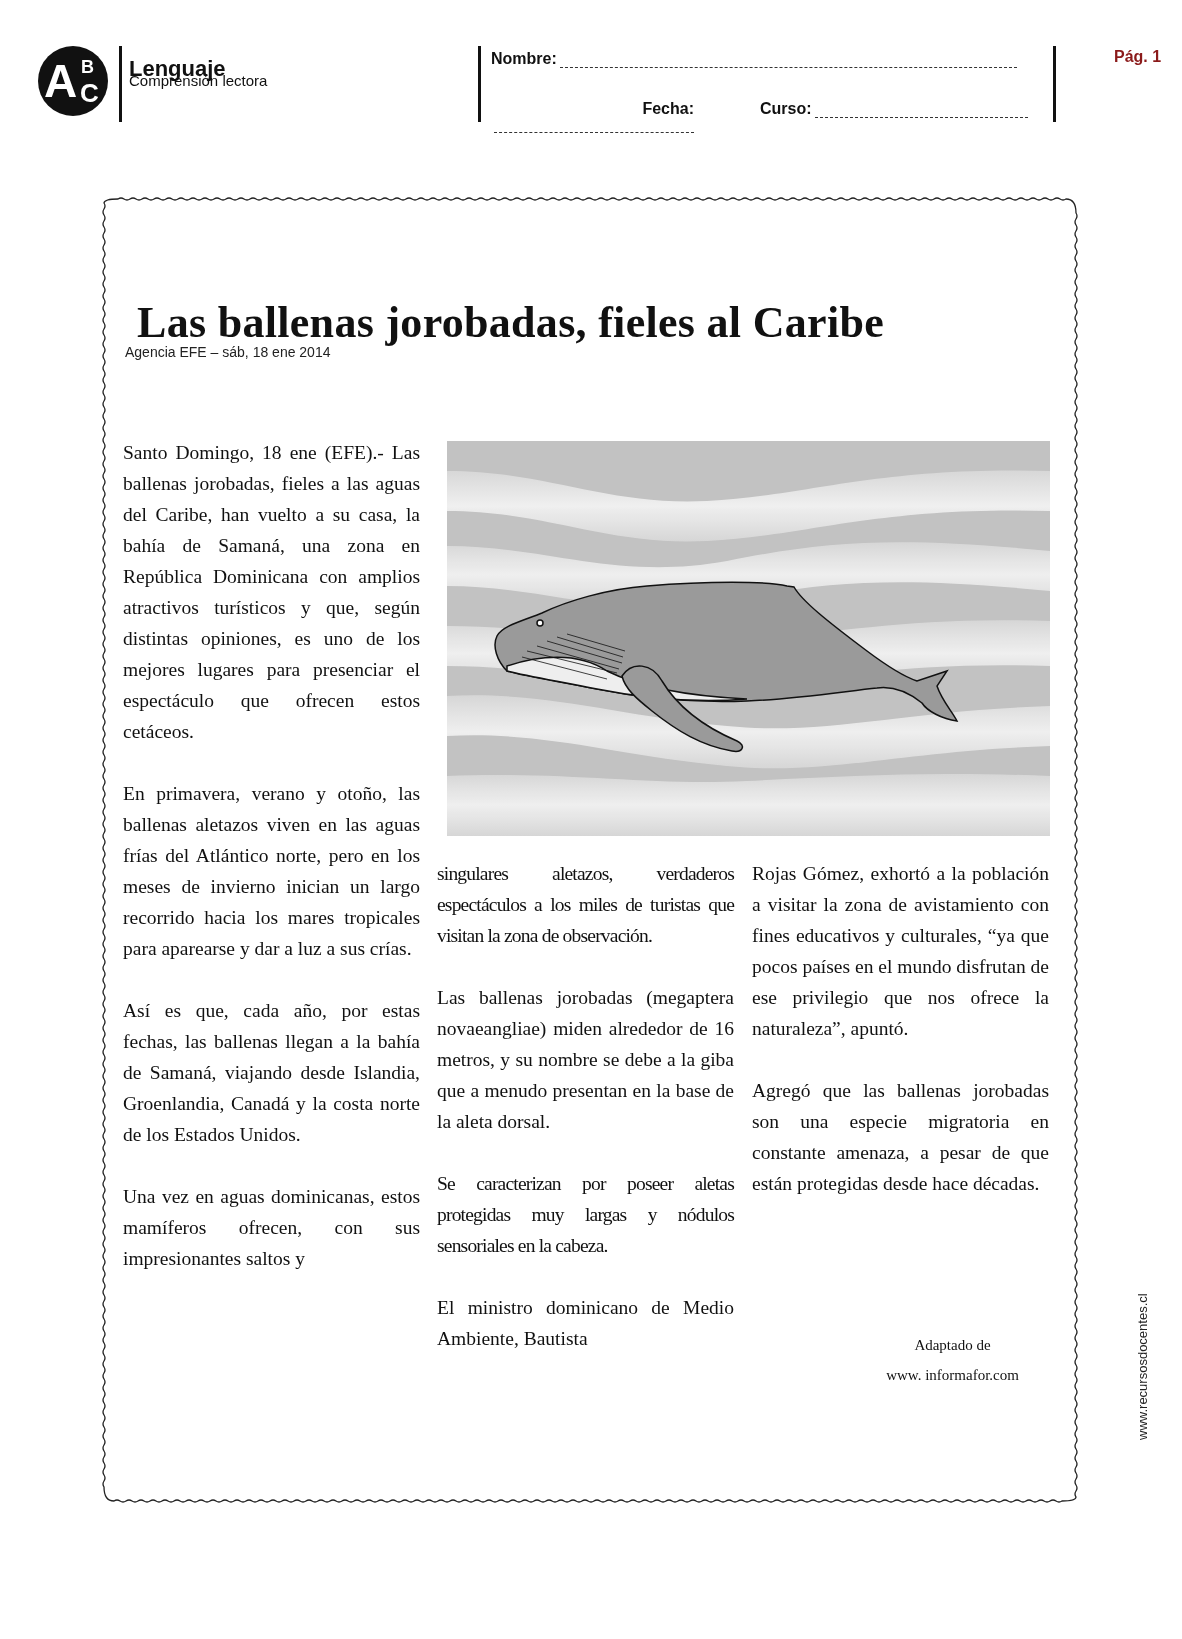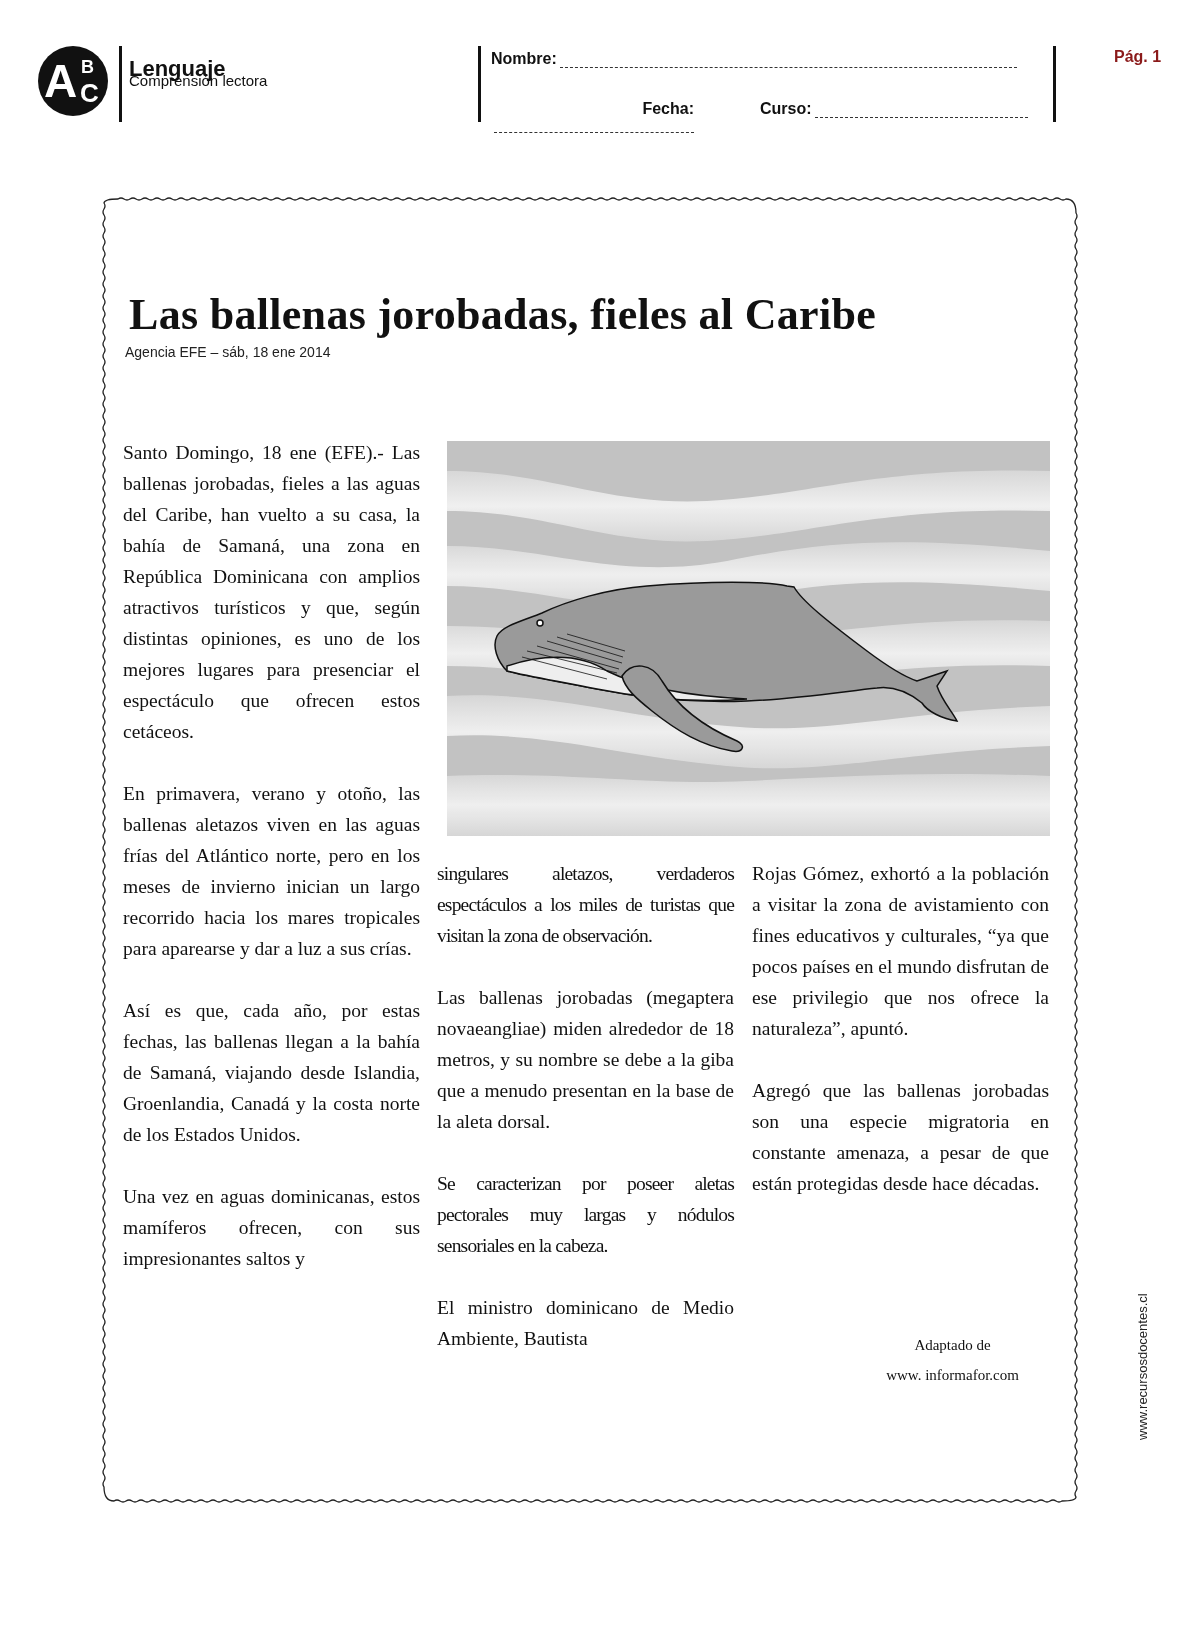--- a/index.html
+++ b/index.html
@@ -73,21 +73,21 @@
 </div>
 <div class="vbar3"></div>
 <div class="page-label">Pág. 1</div>
 
 <div class="frame">
   <svg id="frame-svg" width="980" height="1310">
       <path d="M18,4 q3,-2 6,0 q3,2 6,0 q3,-2 6,0 q3,2 6,0 q3,-2 6,0 q3,2 6,0 q3,-2 6,0 q3,2 6,0 q3,-2 6,0 q3,2 6,0 q3,-2 6,0 q3,2 6,0 q3,-2 6,0 q3,2 6,0 q3,-2 6,0 q3,2 6,0 q3,-2 6,0 q3,2 6,0 q3,-2 6,0 q3,2 6,0 q3,-2 6,0 q3,2 6,0 q3,-2 6,0 q3,2 6,0 q3,-2 6,0 q3,2 6,0 q3,-2 6,0 q3,2 6,0 q3,-2 6,0 q3,2 6,0 q3,-2 6,0 q3,2 6,0 q3,-2 6,0 q3,2 6,0 q3,-2 6,0 q3,2 6,0 q3,-2 6,0 q3,2 6,0 q3,-2 6,0 q3,2 6,0 q3,-2 6,0 q3,2 6,0 q3,-2 6,0 q3,2 6,0 q3,-2 6,0 q3,2 6,0 q3,-2 6,0 q3,2 6,0 q3,-2 6,0 q3,2 6,0 q3,-2 6,0 q3,2 6,0 q3,-2 6,0 q3,2 6,0 q3,-2 6,0 q3,2 6,0 q3,-2 6,0 q3,2 6,0 q3,-2 6,0 q3,2 6,0 q3,-2 6,0 q3,2 6,0 q3,-2 6,0 q3,2 6,0 q3,-2 6,0 q3,2 6,0 q3,-2 6,0 q3,2 6,0 q3,-2 6,0 q3,2 6,0 q3,-2 6,0 q3,2 6,0 q3,-2 6,0 q3,2 6,0 q3,-2 6,0 q3,2 6,0 q3,-2 6,0 q3,2 6,0 q3,-2 6,0 q3,2 6,0 q3,-2 6,0 q3,2 6,0 q3,-2 6,0 q3,2 6,0 q3,-2 6,0 q3,2 6,0 q3,-2 6,0 q3,2 6,0 q3,-2 6,0 q3,2 6,0 q3,-2 6,0 q3,2 6,0 q3,-2 6,0 q3,2 6,0 q3,-2 6,0 q3,2 6,0 q3,-2 6,0 q3,2 6,0 q3,-2 6,0 q3,2 6,0 q3,-2 6,0 q3,2 6,0 q3,-2 6,0 q3,2 6,0 q3,-2 6,0 q3,2 6,0 q3,-2 6,0 q3,2 6,0 q3,-2 6,0 q3,2 6,0 q3,-2 6,0 q3,2 6,0 q3,-2 6,0 q3,2 6,0 q3,-2 6,0 q3,2 6,0 q3,-2 6,0 q3,2 6,0 q3,-2 6,0 q3,2 6,0 q3,-2 6,0 q3,2 6,0 q3,-2 6,0 q3,2 6,0 q3,-2 6,0 q3,2 6,0 q3,-2 6,0 q3,2 6,0 q3,-2 6,0 q3,2 6,0 q3,-2 6,0 q3,2 6,0 q3,-2 6,0 q3,2 6,0 q3,-2 6,0 q3,2 6,0 q3,-2 6,0 q3,2 6,0 q3,-2 6,0 q3,2 6,0 q3,-2 6,0 q3,2 6,0 q3,-2 6,0 q3,2 6,0 q3,-2 6,0 q3,2 6,0 q3,-2 6,0 q3,2 6,0 q3,-2 6,0 q3,2 6,0 q3,-2 6,0 q3,2 6,0 q3,-2 6,0 q3,2 6,0 q3,-2 6,0 q3,2 6,0 q3,-2 6,0 q3,2 6,0 Q976,4 976,18 q2,3 0,6 q-2,3 0,6 q2,3 0,6 q-2,3 0,6 q2,3 0,6 q-2,3 0,6 q2,3 0,6 q-2,3 0,6 q2,3 0,6 q-2,3 0,6 q2,3 0,6 q-2,3 0,6 q2,3 0,6 q-2,3 0,6 q2,3 0,6 q-2,3 0,6 q2,3 0,6 q-2,3 0,6 q2,3 0,6 q-2,3 0,6 q2,3 0,6 q-2,3 0,6 q2,3 0,6 q-2,3 0,6 q2,3 0,6 q-2,3 0,6 q2,3 0,6 q-2,3 0,6 q2,3 0,6 q-2,3 0,6 q2,3 0,6 q-2,3 0,6 q2,3 0,6 q-2,3 0,6 q2,3 0,6 q-2,3 0,6 q2,3 0,6 q-2,3 0,6 q2,3 0,6 q-2,3 0,6 q2,3 0,6 q-2,3 0,6 q2,3 0,6 q-2,3 0,6 q2,3 0,6 q-2,3 0,6 q2,3 0,6 q-2,3 0,6 q2,3 0,6 q-2,3 0,6 q2,3 0,6 q-2,3 0,6 q2,3 0,6 q-2,3 0,6 q2,3 0,6 q-2,3 0,6 q2,3 0,6 q-2,3 0,6 q2,3 0,6 q-2,3 0,6 q2,3 0,6 q-2,3 0,6 q2,3 0,6 q-2,3 0,6 q2,3 0,6 q-2,3 0,6 q2,3 0,6 q-2,3 0,6 q2,3 0,6 q-2,3 0,6 q2,3 0,6 q-2,3 0,6 q2,3 0,6 q-2,3 0,6 q2,3 0,6 q-2,3 0,6 q2,3 0,6 q-2,3 0,6 q2,3 0,6 q-2,3 0,6 q2,3 0,6 q-2,3 0,6 q2,3 0,6 q-2,3 0,6 q2,3 0,6 q-2,3 0,6 q2,3 0,6 q-2,3 0,6 q2,3 0,6 q-2,3 0,6 q2,3 0,6 q-2,3 0,6 q2,3 0,6 q-2,3 0,6 q2,3 0,6 q-2,3 0,6 q2,3 0,6 q-2,3 0,6 q2,3 0,6 q-2,3 0,6 q2,3 0,6 q-2,3 0,6 q2,3 0,6 q-2,3 0,6 q2,3 0,6 q-2,3 0,6 q2,3 0,6 q-2,3 0,6 q2,3 0,6 q-2,3 0,6 q2,3 0,6 q-2,3 0,6 q2,3 0,6 q-2,3 0,6 q2,3 0,6 q-2,3 0,6 q2,3 0,6 q-2,3 0,6 q2,3 0,6 q-2,3 0,6 q2,3 0,6 q-2,3 0,6 q2,3 0,6 q-2,3 0,6 q2,3 0,6 q-2,3 0,6 q2,3 0,6 q-2,3 0,6 q2,3 0,6 q-2,3 0,6 q2,3 0,6 q-2,3 0,6 q2,3 0,6 q-2,3 0,6 q2,3 0,6 q-2,3 0,6 q2,3 0,6 q-2,3 0,6 q2,3 0,6 q-2,3 0,6 q2,3 0,6 q-2,3 0,6 q2,3 0,6 q-2,3 0,6 q2,3 0,6 q-2,3 0,6 q2,3 0,6 q-2,3 0,6 q2,3 0,6 q-2,3 0,6 q2,3 0,6 q-2,3 0,6 q2,3 0,6 q-2,3 0,6 q2,3 0,6 q-2,3 0,6 q2,3 0,6 q-2,3 0,6 q2,3 0,6 q-2,3 0,6 q2,3 0,6 q-2,3 0,6 q2,3 0,6 q-2,3 0,6 q2,3 0,6 q-2,3 0,6 q2,3 0,6 q-2,3 0,6 q2,3 0,6 q-2,3 0,6 q2,3 0,6 q-2,3 0,6 q2,3 0,6 q-2,3 0,6 q2,3 0,6 q-2,3 0,6 q2,3 0,6 q-2,3 0,6 q2,3 0,6 q-2,3 0,6 q2,3 0,6 q-2,3 0,6 q2,3 0,6 q-2,3 0,6 q2,3 0,6 q-2,3 0,6 q2,3 0,6 q-2,3 0,6 q2,3 0,6 q-2,3 0,6 q2,3 0,6 q-2,3 0,6 q2,3 0,6 q-2,3 0,6 q2,3 0,6 q-2,3 0,6 q2,3 0,6 q-2,3 0,6 q2,3 0,6 q-2,3 0,6 q2,3 0,6 q-2,3 0,6 q2,3 0,6 q-2,3 0,6 q2,3 0,6 q-2,3 0,6 q2,3 0,6 q-2,3 0,6 q2,3 0,6 q-2,3 0,6 q2,3 0,6 q-2,3 0,6 q2,3 0,6 q-2,3 0,6 Q976,1306 962,1306 q-3,2 -6,0 q-3,-2 -6,0 q-3,2 -6,0 q-3,-2 -6,0 q-3,2 -6,0 q-3,-2 -6,0 q-3,2 -6,0 q-3,-2 -6,0 q-3,2 -6,0 q-3,-2 -6,0 q-3,2 -6,0 q-3,-2 -6,0 q-3,2 -6,0 q-3,-2 -6,0 q-3,2 -6,0 q-3,-2 -6,0 q-3,2 -6,0 q-3,-2 -6,0 q-3,2 -6,0 q-3,-2 -6,0 q-3,2 -6,0 q-3,-2 -6,0 q-3,2 -6,0 q-3,-2 -6,0 q-3,2 -6,0 q-3,-2 -6,0 q-3,2 -6,0 q-3,-2 -6,0 q-3,2 -6,0 q-3,-2 -6,0 q-3,2 -6,0 q-3,-2 -6,0 q-3,2 -6,0 q-3,-2 -6,0 q-3,2 -6,0 q-3,-2 -6,0 q-3,2 -6,0 q-3,-2 -6,0 q-3,2 -6,0 q-3,-2 -6,0 q-3,2 -6,0 q-3,-2 -6,0 q-3,2 -6,0 q-3,-2 -6,0 q-3,2 -6,0 q-3,-2 -6,0 q-3,2 -6,0 q-3,-2 -6,0 q-3,2 -6,0 q-3,-2 -6,0 q-3,2 -6,0 q-3,-2 -6,0 q-3,2 -6,0 q-3,-2 -6,0 q-3,2 -6,0 q-3,-2 -6,0 q-3,2 -6,0 q-3,-2 -6,0 q-3,2 -6,0 q-3,-2 -6,0 q-3,2 -6,0 q-3,-2 -6,0 q-3,2 -6,0 q-3,-2 -6,0 q-3,2 -6,0 q-3,-2 -6,0 q-3,2 -6,0 q-3,-2 -6,0 q-3,2 -6,0 q-3,-2 -6,0 q-3,2 -6,0 q-3,-2 -6,0 q-3,2 -6,0 q-3,-2 -6,0 q-3,2 -6,0 q-3,-2 -6,0 q-3,2 -6,0 q-3,-2 -6,0 q-3,2 -6,0 q-3,-2 -6,0 q-3,2 -6,0 q-3,-2 -6,0 q-3,2 -6,0 q-3,-2 -6,0 q-3,2 -6,0 q-3,-2 -6,0 q-3,2 -6,0 q-3,-2 -6,0 q-3,2 -6,0 q-3,-2 -6,0 q-3,2 -6,0 q-3,-2 -6,0 q-3,2 -6,0 q-3,-2 -6,0 q-3,2 -6,0 q-3,-2 -6,0 q-3,2 -6,0 q-3,-2 -6,0 q-3,2 -6,0 q-3,-2 -6,0 q-3,2 -6,0 q-3,-2 -6,0 q-3,2 -6,0 q-3,-2 -6,0 q-3,2 -6,0 q-3,-2 -6,0 q-3,2 -6,0 q-3,-2 -6,0 q-3,2 -6,0 q-3,-2 -6,0 q-3,2 -6,0 q-3,-2 -6,0 q-3,2 -6,0 q-3,-2 -6,0 q-3,2 -6,0 q-3,-2 -6,0 q-3,2 -6,0 q-3,-2 -6,0 q-3,2 -6,0 q-3,-2 -6,0 q-3,2 -6,0 q-3,-2 -6,0 q-3,2 -6,0 q-3,-2 -6,0 q-3,2 -6,0 q-3,-2 -6,0 q-3,2 -6,0 q-3,-2 -6,0 q-3,2 -6,0 q-3,-2 -6,0 q-3,2 -6,0 q-3,-2 -6,0 q-3,2 -6,0 q-3,-2 -6,0 q-3,2 -6,0 q-3,-2 -6,0 q-3,2 -6,0 q-3,-2 -6,0 q-3,2 -6,0 q-3,-2 -6,0 q-3,2 -6,0 q-3,-2 -6,0 q-3,2 -6,0 q-3,-2 -6,0 q-3,2 -6,0 q-3,-2 -6,0 q-3,2 -6,0 q-3,-2 -6,0 q-3,2 -6,0 q-3,-2 -6,0 q-3,2 -6,0 q-3,-2 -6,0 q-3,2 -6,0 q-3,-2 -6,0 q-3,2 -6,0 q-3,-2 -6,0 q-3,2 -6,0 q-3,-2 -6,0 Q4,1306 4,1292 q-2,-3 0,-6 q2,-3 0,-6 q-2,-3 0,-6 q2,-3 0,-6 q-2,-3 0,-6 q2,-3 0,-6 q-2,-3 0,-6 q2,-3 0,-6 q-2,-3 0,-6 q2,-3 0,-6 q-2,-3 0,-6 q2,-3 0,-6 q-2,-3 0,-6 q2,-3 0,-6 q-2,-3 0,-6 q2,-3 0,-6 q-2,-3 0,-6 q2,-3 0,-6 q-2,-3 0,-6 q2,-3 0,-6 q-2,-3 0,-6 q2,-3 0,-6 q-2,-3 0,-6 q2,-3 0,-6 q-2,-3 0,-6 q2,-3 0,-6 q-2,-3 0,-6 q2,-3 0,-6 q-2,-3 0,-6 q2,-3 0,-6 q-2,-3 0,-6 q2,-3 0,-6 q-2,-3 0,-6 q2,-3 0,-6 q-2,-3 0,-6 q2,-3 0,-6 q-2,-3 0,-6 q2,-3 0,-6 q-2,-3 0,-6 q2,-3 0,-6 q-2,-3 0,-6 q2,-3 0,-6 q-2,-3 0,-6 q2,-3 0,-6 q-2,-3 0,-6 q2,-3 0,-6 q-2,-3 0,-6 q2,-3 0,-6 q-2,-3 0,-6 q2,-3 0,-6 q-2,-3 0,-6 q2,-3 0,-6 q-2,-3 0,-6 q2,-3 0,-6 q-2,-3 0,-6 q2,-3 0,-6 q-2,-3 0,-6 q2,-3 0,-6 q-2,-3 0,-6 q2,-3 0,-6 q-2,-3 0,-6 q2,-3 0,-6 q-2,-3 0,-6 q2,-3 0,-6 q-2,-3 0,-6 q2,-3 0,-6 q-2,-3 0,-6 q2,-3 0,-6 q-2,-3 0,-6 q2,-3 0,-6 q-2,-3 0,-6 q2,-3 0,-6 q-2,-3 0,-6 q2,-3 0,-6 q-2,-3 0,-6 q2,-3 0,-6 q-2,-3 0,-6 q2,-3 0,-6 q-2,-3 0,-6 q2,-3 0,-6 q-2,-3 0,-6 q2,-3 0,-6 q-2,-3 0,-6 q2,-3 0,-6 q-2,-3 0,-6 q2,-3 0,-6 q-2,-3 0,-6 q2,-3 0,-6 q-2,-3 0,-6 q2,-3 0,-6 q-2,-3 0,-6 q2,-3 0,-6 q-2,-3 0,-6 q2,-3 0,-6 q-2,-3 0,-6 q2,-3 0,-6 q-2,-3 0,-6 q2,-3 0,-6 q-2,-3 0,-6 q2,-3 0,-6 q-2,-3 0,-6 q2,-3 0,-6 q-2,-3 0,-6 q2,-3 0,-6 q-2,-3 0,-6 q2,-3 0,-6 q-2,-3 0,-6 q2,-3 0,-6 q-2,-3 0,-6 q2,-3 0,-6 q-2,-3 0,-6 q2,-3 0,-6 q-2,-3 0,-6 q2,-3 0,-6 q-2,-3 0,-6 q2,-3 0,-6 q-2,-3 0,-6 q2,-3 0,-6 q-2,-3 0,-6 q2,-3 0,-6 q-2,-3 0,-6 q2,-3 0,-6 q-2,-3 0,-6 q2,-3 0,-6 q-2,-3 0,-6 q2,-3 0,-6 q-2,-3 0,-6 q2,-3 0,-6 q-2,-3 0,-6 q2,-3 0,-6 q-2,-3 0,-6 q2,-3 0,-6 q-2,-3 0,-6 q2,-3 0,-6 q-2,-3 0,-6 q2,-3 0,-6 q-2,-3 0,-6 q2,-3 0,-6 q-2,-3 0,-6 q2,-3 0,-6 q-2,-3 0,-6 q2,-3 0,-6 q-2,-3 0,-6 q2,-3 0,-6 q-2,-3 0,-6 q2,-3 0,-6 q-2,-3 0,-6 q2,-3 0,-6 q-2,-3 0,-6 q2,-3 0,-6 q-2,-3 0,-6 q2,-3 0,-6 q-2,-3 0,-6 q2,-3 0,-6 q-2,-3 0,-6 q2,-3 0,-6 q-2,-3 0,-6 q2,-3 0,-6 q-2,-3 0,-6 q2,-3 0,-6 q-2,-3 0,-6 q2,-3 0,-6 q-2,-3 0,-6 q2,-3 0,-6 q-2,-3 0,-6 q2,-3 0,-6 q-2,-3 0,-6 q2,-3 0,-6 q-2,-3 0,-6 q2,-3 0,-6 q-2,-3 0,-6 q2,-3 0,-6 q-2,-3 0,-6 q2,-3 0,-6 q-2,-3 0,-6 q2,-3 0,-6 q-2,-3 0,-6 q2,-3 0,-6 q-2,-3 0,-6 q2,-3 0,-6 q-2,-3 0,-6 q2,-3 0,-6 q-2,-3 0,-6 q2,-3 0,-6 q-2,-3 0,-6 q2,-3 0,-6 q-2,-3 0,-6 q2,-3 0,-6 q-2,-3 0,-6 q2,-3 0,-6 q-2,-3 0,-6 q2,-3 0,-6 q-2,-3 0,-6 q2,-3 0,-6 q-2,-3 0,-6 q2,-3 0,-6 q-2,-3 0,-6 q2,-3 0,-6 q-2,-3 0,-6 q2,-3 0,-6 q-2,-3 0,-6 q2,-3 0,-6 q-2,-3 0,-6 q2,-3 0,-6 q-2,-3 0,-6 q2,-3 0,-6 q-2,-3 0,-6 q2,-3 0,-6 q-2,-3 0,-6 q2,-3 0,-6 q-2,-3 0,-6 q2,-3 0,-6 q-2,-3 0,-6 q2,-3 0,-6 Q4,4 18,4 Z" fill="none" stroke="#222" stroke-width="1.3"></path>
     </svg>
 </div>
 
-<h1 class="title" style="margin:4px">Las ballenas jorobadas, fieles al Caribe</h1>
+<h1 class="title" style="margin:12px">Las ballenas jorobadas, fieles al Caribe</h1>
 <div class="byline">Agencia EFE – sáb, 18 ene 2014</div>
 
 <div class="col col1">
   <p>Santo Domingo, 18 ene (EFE).- Las ballenas jorobadas, fieles a las aguas del Caribe, han vuelto a su casa, la bahía de Samaná, una zona en República Dominicana con amplios atractivos turísticos y que, según distintas opiniones, es uno de los mejores lugares para presenciar el espectáculo que ofrecen estos cetáceos.</p>
   <p>En primavera, verano y otoño, las ballenas aletazos viven en las aguas frías del Atlántico norte, pero en los meses de invierno inician un largo recorrido hacia los mares tropicales para aparearse y dar a luz a sus crías.</p>
   <p>Así es que, cada año, por estas fechas, las ballenas llegan a la bahía de Samaná, viajando desde Islandia, Groenlandia, Canadá y la costa norte de los Estados Unidos.</p>
   <p>Una vez en aguas dominicanas, estos mamíferos ofrecen, con sus impresionantes saltos y</p>
 </div>
 
 <div class="image" title="Ilustración de una ballena jorobada nadando en el mar">
@@ -119,22 +119,22 @@
       <path d="M100,200 L175,222"></path>
       <path d="M110,196 L176,216"></path>
       <path d="M120,193 L178,210"></path>
       <path d="M75,216 L160,238"></path>
     </g>
   </svg>
 </div>
 
 <div class="col col2">
   <p class="tight">singulares aletazos, verdaderos espectáculos a los miles de turistas que visitan la zona de observación.</p>
-  <p>Las ballenas jorobadas (megaptera novaeangliae) miden alrededor de 18 metros, y su nombre se debe a la giba que a menudo presentan en la base de la aleta dorsal.</p>
-  <p class="tight">Se caracterizan por poseer aletas pectorales muy largas y nódulos sensoriales en la cabeza.</p>
+  <p>Las ballenas jorobadas (megaptera novaeangliae) miden alrededor de 16 metros, y su nombre se debe a la giba que a menudo presentan en la base de la aleta dorsal.</p>
+  <p class="tight">Se caracterizan por poseer aletas protegidas muy largas y nódulos sensoriales en la cabeza.</p>
   <p>El ministro dominicano de Medio Ambiente, Bautista</p>
 </div>
 
 <div class="col col3">
   <p>Rojas Gómez, exhortó a la población a visitar la zona de avistamiento con fines educativos y culturales, “ya que pocos países en el mundo disfrutan de ese privilegio que nos ofrece la naturaleza”, apuntó.</p>
   <p>Agregó que las ballenas jorobadas son una especie migratoria en constante amenaza, a pesar de que están protegidas desde hace décadas.</p>
 </div>
 
 <div class="attribution">
   <div>Adaptado de</div>

